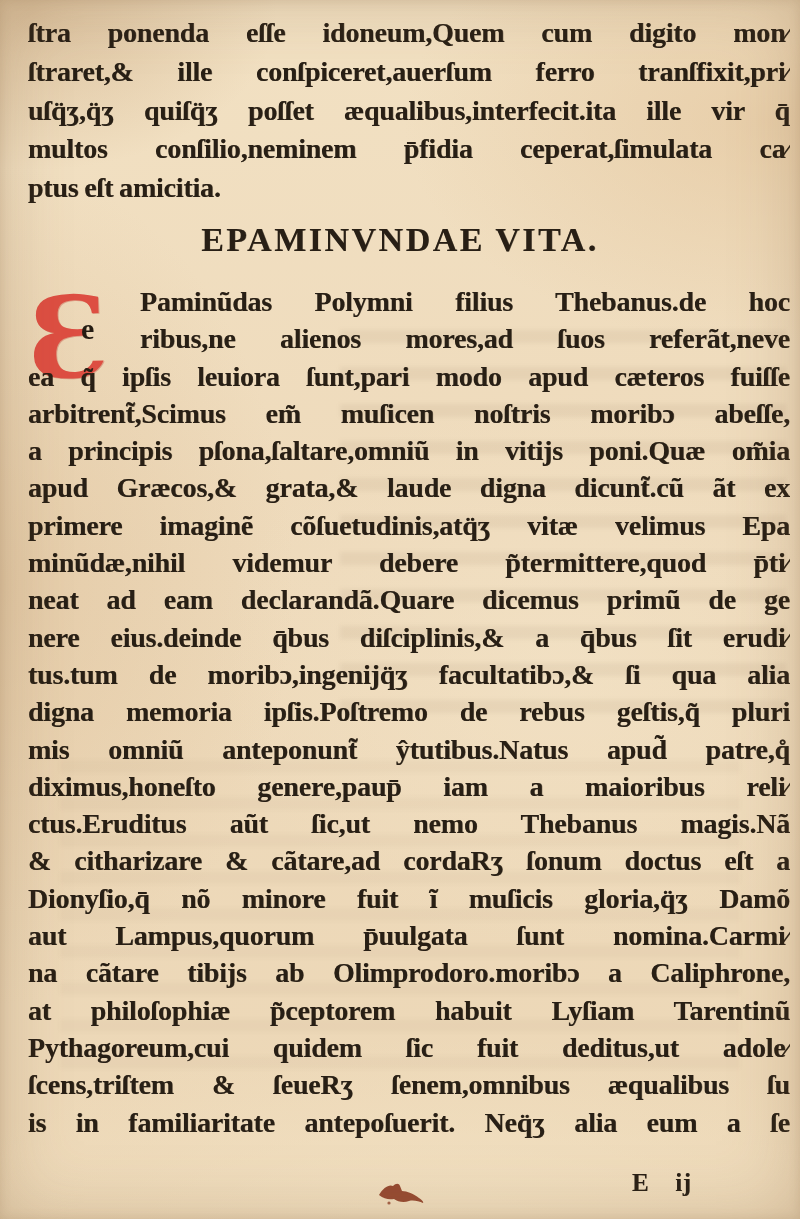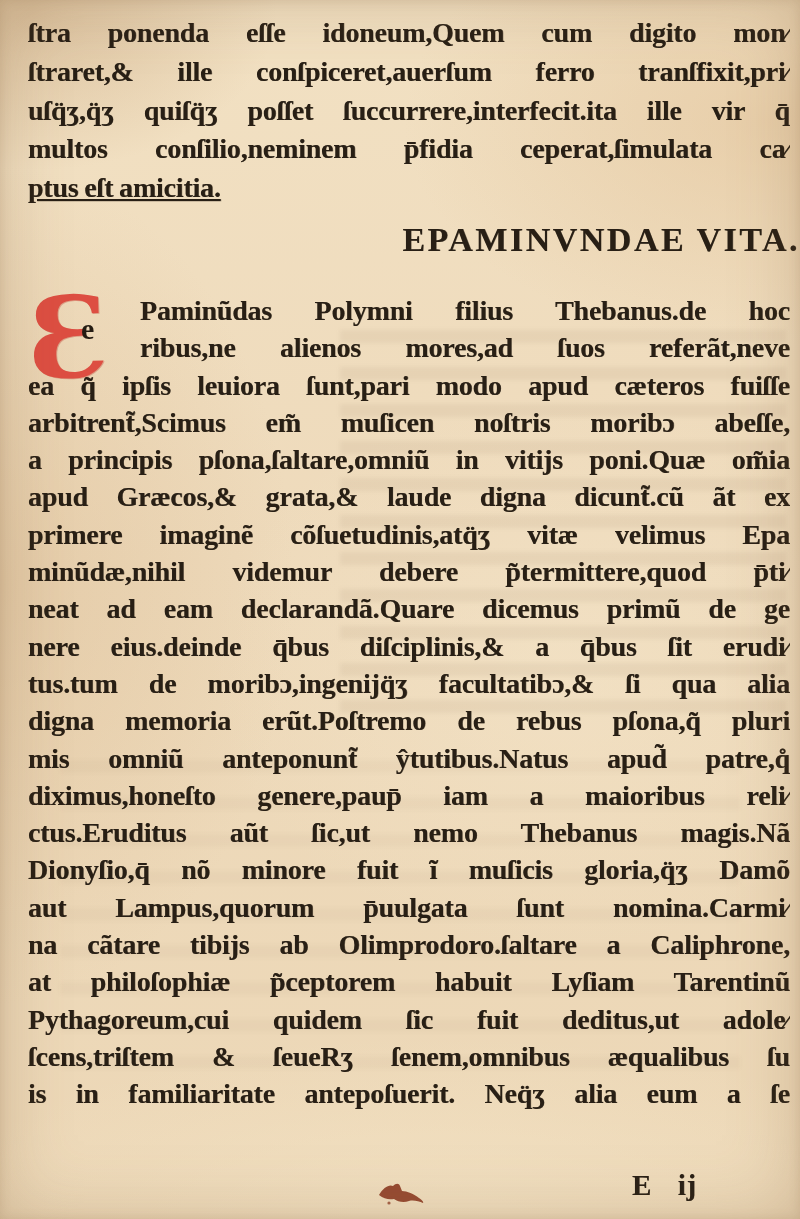--- a/index.html
+++ b/index.html
@@ -28,75 +28,75 @@
     background: repeating-linear-gradient(180deg,
       rgba(118,96,72,0.075) 0px, rgba(118,96,72,0.075) 13px,
       rgba(118,96,72,0) 13px, rgba(118,96,72,0) 37px);
     filter: blur(2.2px);
   }
   .ghost.g1 { left:340px; right:14px; top:330px; height:400px; }
   .ghost.g2 { left:60px;  right:60px; top:760px; height:330px; opacity:.6; }
 
   .textblock { position:absolute; z-index:3; left:28px; width:762px; }
   .top-block { top:14px; }
-  .chapter   { top:292px; }
+  .chapter   { top:283px; }
 
   .line {
     height:37.3px; line-height:37.3px;
     font-size:28px;
     letter-spacing:-0.2px; word-spacing:-1px;
     text-align:justify; text-align-last:justify;
     white-space:normal; overflow:hidden;
     text-shadow:0.35px 0.35px 0 rgba(42,32,20,0.55);
   }
   .top-block .line { height:38.8px; line-height:38.8px; }
-  .line.flush { text-align:right; text-align-last:left;text-decoration:underline; }
+  .line.flush { text-align:right; text-align-last:left; }
   .line.indent { padding-left:112px; }
 
   .heading {
     position:absolute; z-index:3; top:221px; left:0; width:100%;
-    text-align:right;
+    text-align:center;
     font-size:34px; letter-spacing:2.5px;
     text-shadow:0.35px 0.35px 0 rgba(42,32,20,0.5);
   }
 
   .dropcap {
     position:absolute; z-index:2; left:28px; top:282px;
     font-family:"DejaVu Serif","DejaVu Sans",serif;
     font-size:112px; line-height:1; font-weight:700;
     color:#dd4e42;
     transform:rotate(-2deg);
     text-shadow:1px 1px 0 rgba(190,60,45,0.35);
   }
   .guide-letter {
     position:absolute; z-index:4; left:81px; top:314px;
     font-size:30px; line-height:1; color:#241c13;
   }
 
   .signature {
     position:absolute; z-index:3; top:1169px; left:632px;
-    font-size:29px; letter-spacing:0.5px;
+    font-size:25px; letter-spacing:0.5px;
     text-shadow:0.35px 0.35px 0 rgba(42,32,20,0.5);
   }
   .signature .leaf { margin-left:26px; }
 
   .smudge { position:absolute; z-index:3; left:376px; top:1179px; }
 </style>
 </head>
 <body>
 
 <div class="page">
 
   <div class="ghost g1"></div>
   <div class="ghost g2"></div>
 
   <div class="textblock top-block">
     <div class="line">ſtra ponenda eſſe idoneum,Quem cum digito mon∕</div>
     <div class="line">ſtraret,&amp; ille conſpiceret,auerſum ferro tranſfixit,pri∕</div>
-    <div class="line">uſq̈ʒ,q̈ʒ quiſq̈ʒ poſſet ſuccurrere,interfecit.ita ille vir q̄</div>
+    <div class="line">uſq̈ʒ,q̈ʒ quiſq̈ʒ poſſet æqualibus,interfecit.ita ille vir q̄</div>
     <div class="line">multos conſilio,neminem p̄fidia ceperat,ſimulata ca∕</div>
     <div class="line flush">ptus eſt amicitia.</div>
   </div>
 
   <div class="heading">EPAMINVNDAE VITA.</div>
 
   <span class="dropcap">Ɛ</span>
   <span class="guide-letter">e</span>
 
   <div class="textblock chapter">
@@ -104,27 +104,28 @@
     <div class="line indent">ribus,ne alienos mores,ad ſuos referãt,neve</div>
     <div class="line">ea q̃ ipſis leuiora ſunt,pari modo apud cæteros fuiſſe</div>
     <div class="line">arbitrent̃,Scimus em̃ muſicen noſtris moribɔ abeſſe,</div>
     <div class="line">a principis pſona,ſaltare,omniũ in vitijs poni.Quæ om̃ia</div>
     <div class="line">apud Græcos,&amp; grata,&amp; laude digna dicunt̃.cũ ãt ex</div>
     <div class="line">primere imaginẽ cõſuetudinis,atq̈ʒ vitæ velimus Epa</div>
     <div class="line">minũdæ,nihil videmur debere p̃termittere,quod p̄ti∕</div>
     <div class="line">neat ad eam declarandã.Quare dicemus primũ de ge</div>
     <div class="line">nere eius.deinde q̄bus diſciplinis,&amp; a q̄bus ſit erudi∕</div>
     <div class="line">tus.tum de moribɔ,ingenijq̈ʒ facultatibɔ,&amp; ſi qua alia</div>
-    <div class="line">digna memoria erũt.Poſtremo de rebus pſona,q̃ pluri</div>
+    <div class="line">digna memoria ipſis.Poſtremo de rebus geſtis,q̃ pluri</div>
     <div class="line">mis omniũ anteponunt̃ ŷtutibus.Natus apud̃ patre,q̊</div>
     <div class="line">diximus,honeſto genere,paup̄ iam a maioribus reli∕</div>
     <div class="line">ctus.Eruditus aũt ſic,ut nemo Thebanus magis.Nã</div>
+    <div class="line">&amp; citharizare &amp; cãtare,ad cordaRʒ ſonum doctus eſt a</div>
     <div class="line">Dionyſio,q̄ nõ minore fuit ĩ muſicis gloria,q̈ʒ Damõ</div>
     <div class="line">aut Lampus,quorum p̄uulgata ſunt nomina.Carmi∕</div>
-    <div class="line">na cãtare tibijs ab Olimprodoro.ſaltare a Caliphrone,</div>
+    <div class="line">na cãtare tibijs ab Olimprodoro.moribɔ a Caliphrone,</div>
     <div class="line">at philoſophiæ p̃ceptorem habuit Lyſiam Tarentinũ</div>
     <div class="line">Pythagoreum,cui quidem ſic fuit deditus,ut adole∕</div>
     <div class="line">ſcens,triſtem &amp; ſeueRʒ ſenem,omnibus æqualibus ſu</div>
     <div class="line">is in familiaritate antepoſuerit. Neq̈ʒ alia eum a ſe</div>
   </div>
 
   <div class="signature">
     <span>E</span><span class="leaf">ij</span>
   </div>
 

